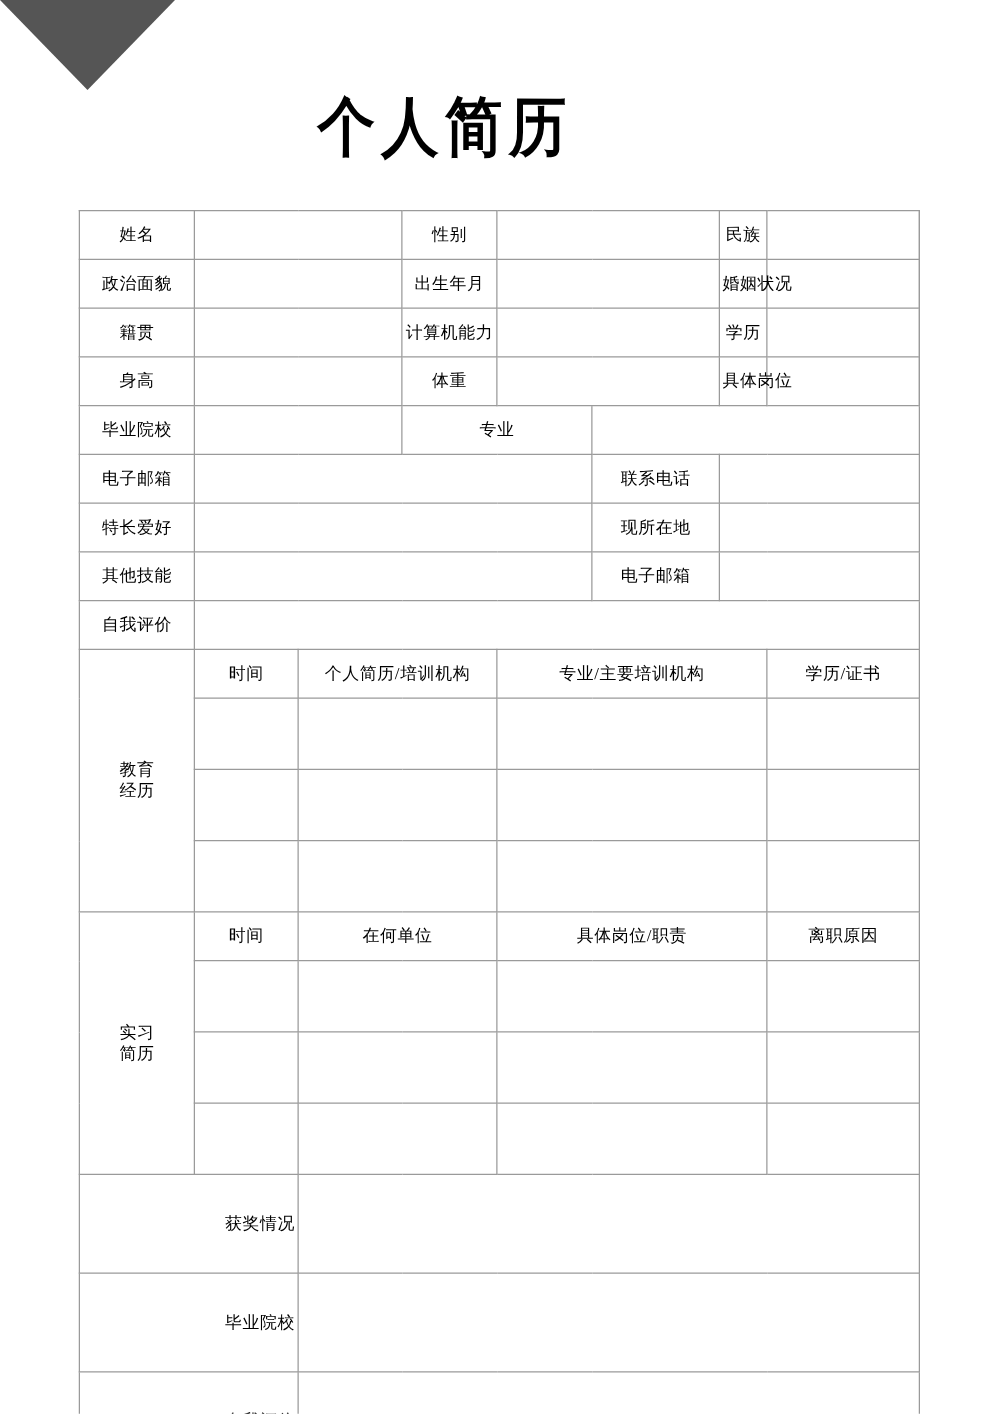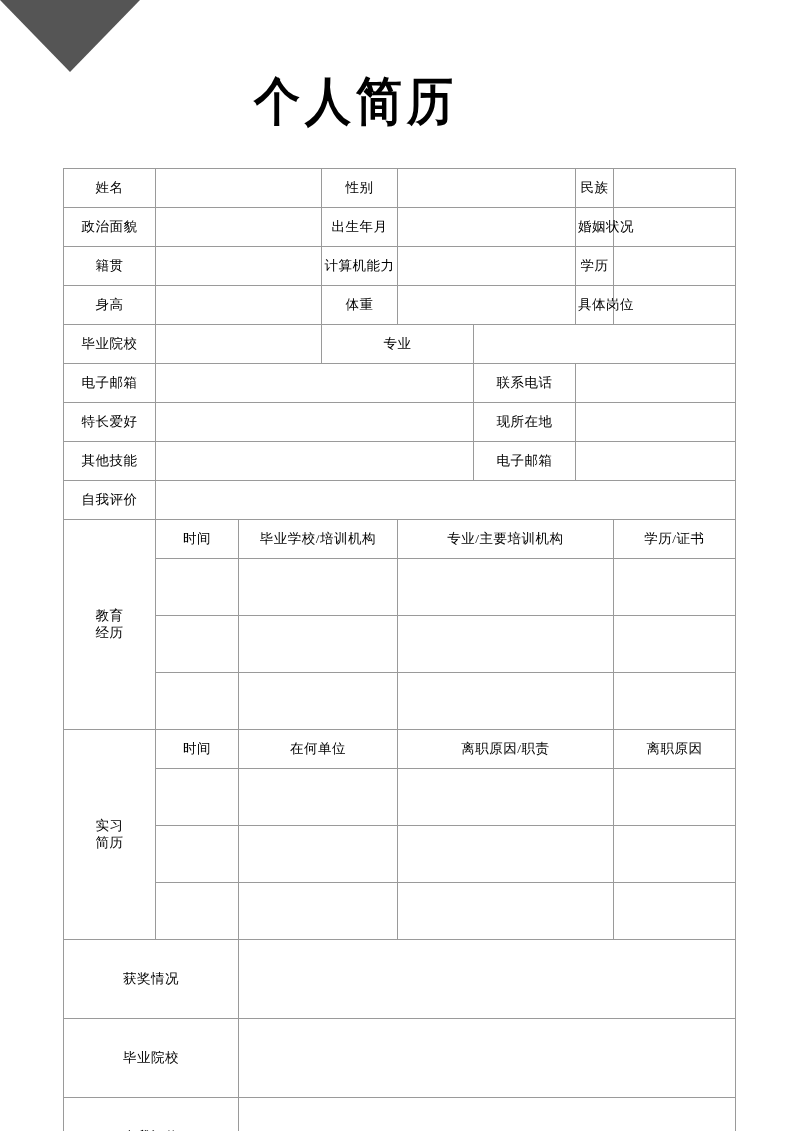--- a/index.html
+++ b/index.html
@@ -73,21 +73,21 @@
   }
   .label {
     letter-spacing: 0.5px;
   }
   .photo-cell { }
   .tall-row td { height: 56px; }
   .section-label {
     letter-spacing: 0.5px;
   }
   .section-label span { display: block; }
-  .bottom-block td { height: 78px; }
+  .bottom-block td { height: 78px; text-align: right; }
   .bottom-block td.blank { text-align: left; }
 </style>
 </head>
 <body>
 
 <div class="corner-triangle"></div>
 
 <div class="title-wrap">
   <div class="doc-title">个人简历</div>
 </div>
@@ -174,21 +174,21 @@
       <td class="label">自我评价</td>
       <td class="blank" colspan="7"></td>
     </tr>
 
     <tr>
       <td class="section-label" rowspan="4">
         <span>教育</span>
         <span>经历</span>
       </td>
       <td class="label">时间</td>
-      <td class="label" colspan="2">毕业学校/培训机构</td>
+      <td class="label" colspan="2">个人简历/培训机构</td>
       <td class="label" colspan="3">专业/主要培训机构</td>
       <td class="label">学历/证书</td>
     </tr>
 
     <tr class="tall-row">
       <td class="blank"></td>
       <td class="blank" colspan="2"></td>
       <td class="blank" colspan="3"></td>
       <td class="blank"></td>
     </tr>
@@ -207,21 +207,21 @@
       <td class="blank"></td>
     </tr>
 
     <tr>
       <td class="section-label" rowspan="4">
         <span>实习</span>
         <span>简历</span>
       </td>
       <td class="label">时间</td>
       <td class="label" colspan="2">在何单位</td>
-      <td class="label" colspan="3">离职原因/职责</td>
+      <td class="label" colspan="3">具体岗位/职责</td>
       <td class="label">离职原因</td>
     </tr>
 
     <tr class="tall-row">
       <td class="blank"></td>
       <td class="blank" colspan="2"></td>
       <td class="blank" colspan="3"></td>
       <td class="blank"></td>
     </tr>
 

